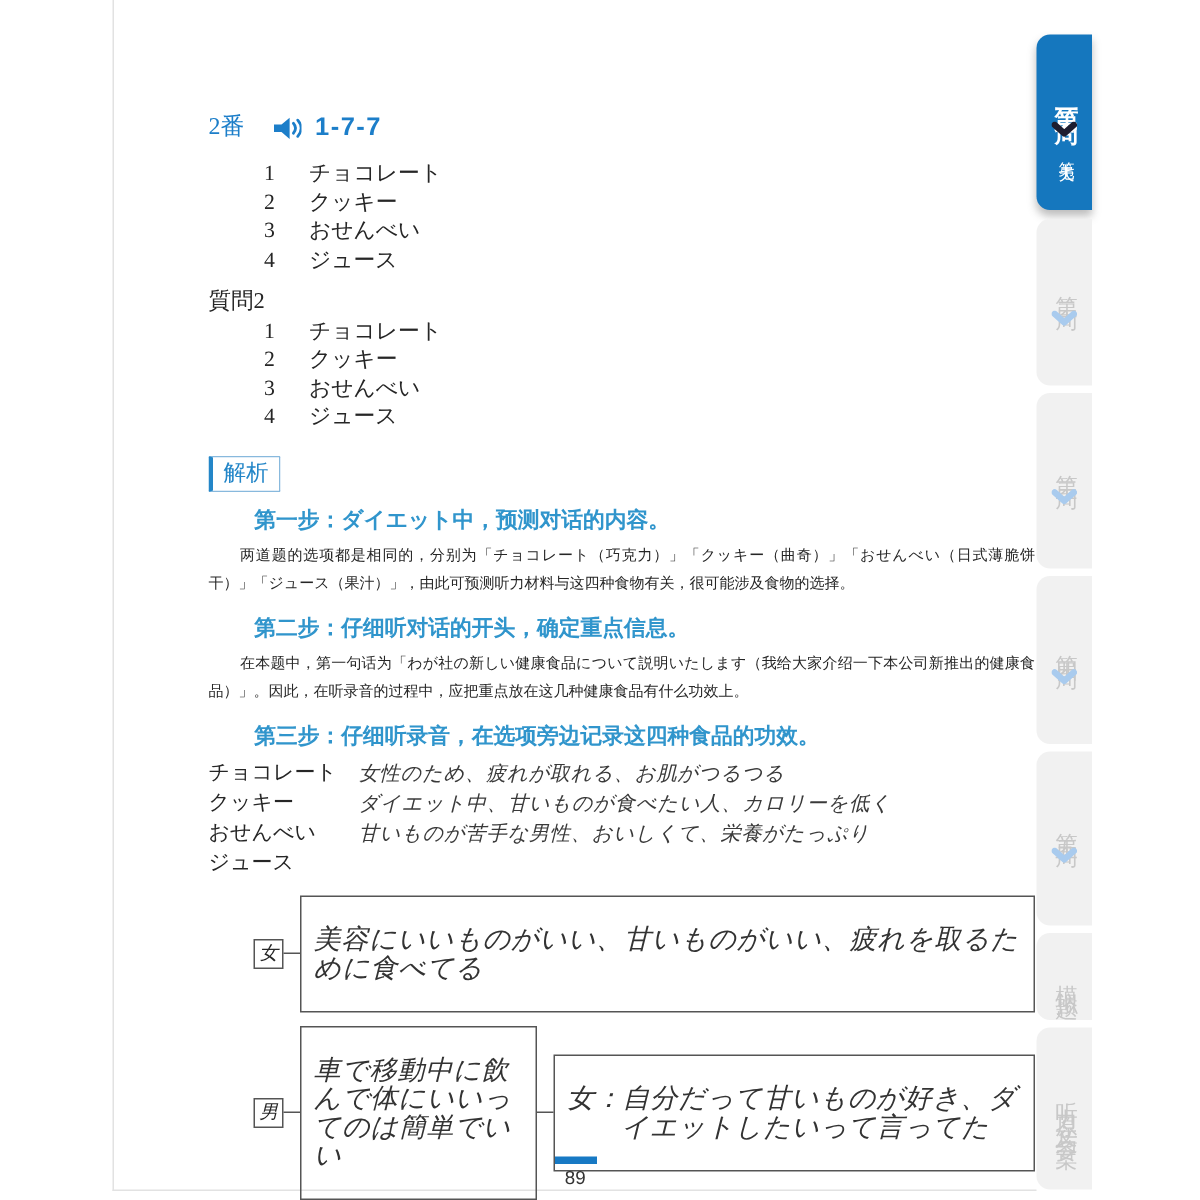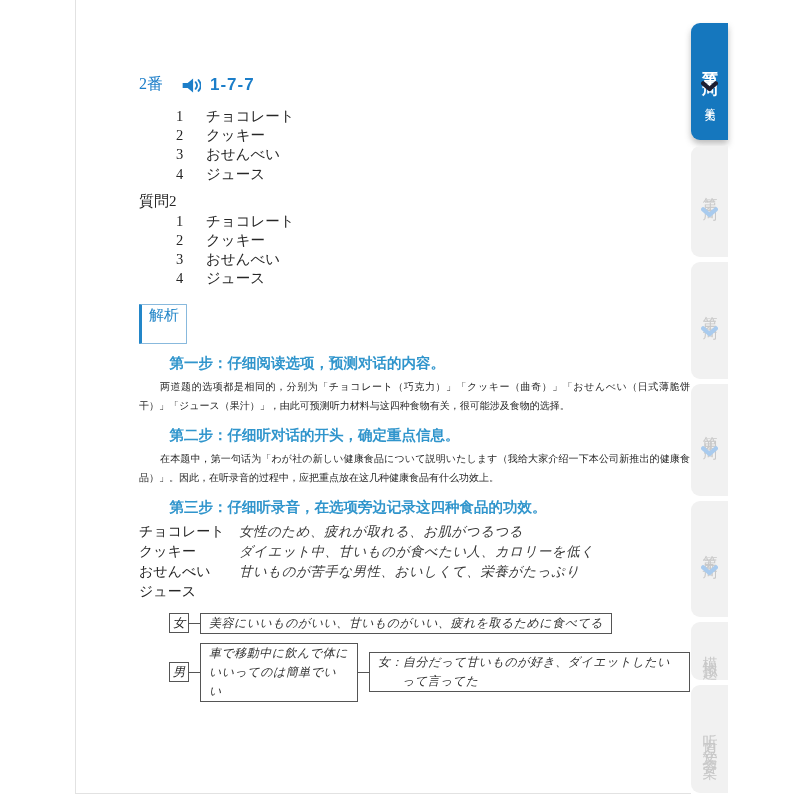--- a/index.html
+++ b/index.html
@@ -27,21 +27,21 @@
   .speaker-icon { margin: 0 9px 0 18px; display: inline-flex; }
   .track-label { font-family: "Liberation Sans", sans-serif; font-weight: bold; font-size: 17px; letter-spacing: 1px; }
 
   .question-title { font-size: 15px; line-height: 21px; margin-top: 7px; }
   .option-row { display: flex; padding-left: 37px; font-size: 14.5px; line-height: 19.2px; }
   .option-num { width: 30px; flex-shrink: 0; }
 
   .analysis-badge {
     display: inline-block; margin-top: 15px;
     border: 1px solid #88b9dd; border-left: 3px solid #2386c8;
-    color: #2386c8; font-size: 15px; padding: 1px 7px 18px; border-radius: 1px;
+    color: #2386c8; font-size: 15px; padding: 1px 7px 2px; border-radius: 1px;
   }
 
   .step-heading {
     color: #3095cc; font-weight: bold;
     font-family: "Liberation Sans", sans-serif;
     font-size: 14.5px; line-height: 19px;
     margin: 10px 0 4px; text-indent: 2.1em;
   }
   .para { font-size: 10px; line-height: 19.5px; text-indent: 2.1em; text-align: justify; }
 
@@ -52,22 +52,22 @@
 
   .diagram { margin: 11px 0 2px 30px; }
   .diagram-row { display: flex; align-items: center; margin-bottom: 9px; }
   .speaker-box {
     width: 20px; height: 20px; border: 1px solid #555; flex-shrink: 0;
     display: flex; align-items: center; justify-content: center;
     font-size: 12.5px; font-style: italic;
   }
   .connector { width: 11px; height: 1px; background: #555; flex-shrink: 0; }
   .note-box {
-    border: 1px solid #555; padding: 0 8px;
-    font-style: italic; font-size: 12px; line-height: 19px; color: #333;
+    border: 1px solid #555; padding: 19px 8px;
+    font-style: italic; font-size: 18px; line-height: 19px; color: #333;
     letter-spacing: 0.5px;
   }
   .note-box.narrow { width: 158px; flex-shrink: 0; }
   .note-box.hang { width: 336px; padding-left: calc(8px + 2em); text-indent: -2em; }
 
   .footer { position: absolute; left: 0; bottom: 1px; width: 100%; text-align: center; }
   .footer-bar { width: 28px; height: 5px; background: #1779c4; margin: 0 auto 2px; }
   .page-number { font-size: 12.5px; font-family: "Liberation Sans", sans-serif; color: #333; }
 
   
@@ -149,21 +149,21 @@
     </div>
     <div class="option-row">
       <span class="option-num">4</span>
       <span>ジュース</span>
     </div>
 
     <div>
       <span class="analysis-badge">解析</span>
     </div>
 
-    <div class="step-heading">第一步：仔细阅读选项，预测对话的内容。</div>
+    <div class="step-heading">第一步：ダイエット中，预测对话的内容。</div>
     <p class="para">两道题的选项都是相同的，分别为「チョコレート（巧克力）」「クッキー（曲奇）」「おせんべい（日式薄脆饼干）」「ジュース（果汁）」，由此可预测听力材料与这四种食物有关，很可能涉及食物的选择。</p>
 
     <div class="step-heading">第二步：仔细听对话的开头，确定重点信息。</div>
     <p class="para">在本题中，第一句话为「わが社の新しい健康食品について説明いたします（我给大家介绍一下本公司新推出的健康食品）」。因此，在听录音的过程中，应把重点放在这几种健康食品有什么功效上。</p>
 
     <div class="step-heading">第三步：仔细听录音，在选项旁边记录这四种食品的功效。</div>
 
     <div class="notes">
       <div class="note-row">
         <span class="note-label">チョコレート</span>
@@ -193,20 +193,24 @@
         <span class="speaker-box">男</span>
         <span class="connector"></span>
         <div class="note-box narrow">車で移動中に飲んで体にいいってのは簡単でいい</div>
         <span class="connector"></span>
         <div class="note-box hang">女：自分だって甘いものが好き、ダイエットしたいって言ってた</div>
       </div>
     </div>
 
   </div>
 
+  <div class="footer">
+    <div class="footer-bar"></div>
+    <div class="page-number">89</div>
+  </div>
 </div>
 
 <div class="sidebar">
   <div class="tab t0 active">
     <span class="tab-label">第一周</span>
     <span class="chevron-icon">
       <svg width="17" height="11" viewBox="0 0 24 14">
           <path d="M3 2.5 L12 10.5 L21 2.5" fill="none" stroke="currentColor" stroke-width="6" stroke-linecap="round" stroke-linejoin="round"></path>
         </svg>
     </span>

